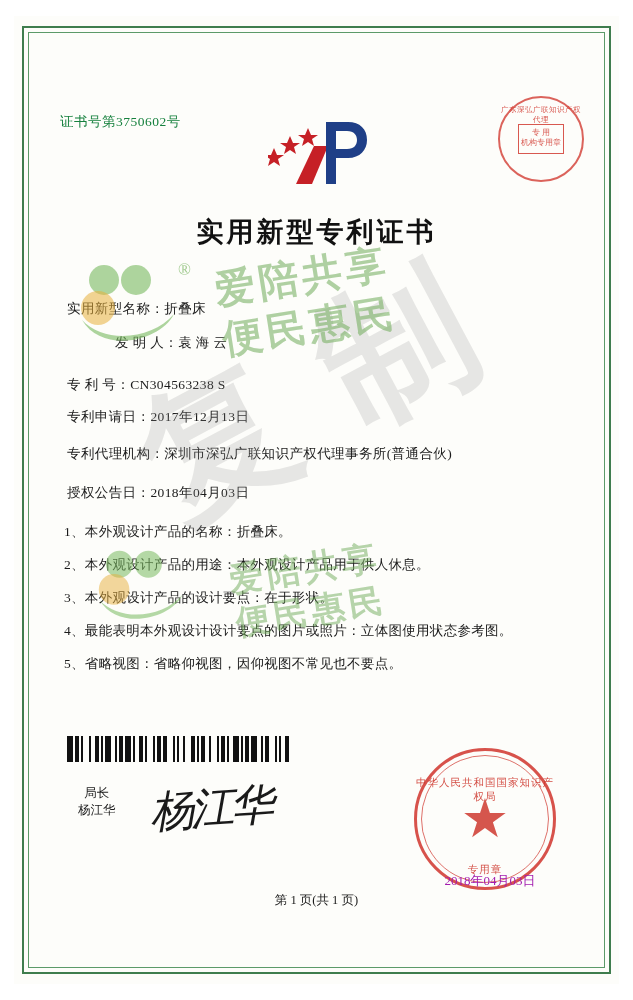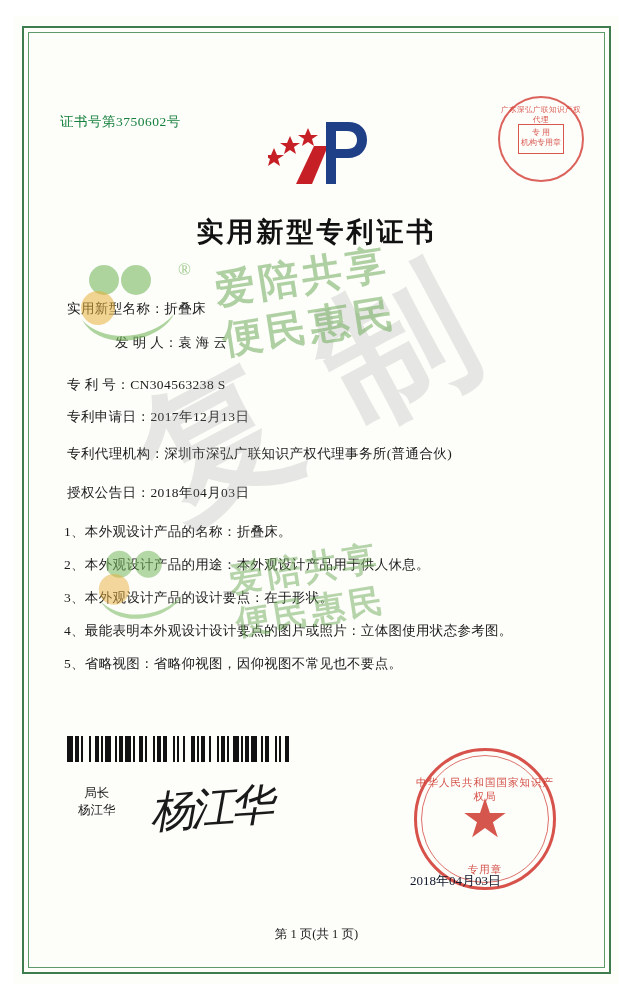--- a/index.html
+++ b/index.html
@@ -191,22 +191,23 @@
     font-size: 54px;
     line-height: 66px;
     text-align: center;
     opacity: .85;
   }
   .seal-date {
     position: absolute;
     left: 410px;
     top: 872px;
     width: 160px;
+    text-align: center;
     font-size: 13px;
-    color: #0f172a;
+    color: #a21caf;
   }
 
   
   .seal-small {
     position: absolute;
     left: 498px;
     top: 96px;
     width: 86px;
     height: 86px;
   }
@@ -237,21 +238,21 @@
     text-align: center;
     color: #d23c33;
     font-size: 7.5px;
     letter-spacing: .5px;
     opacity: .85;
   }
 
   .footer {
     position: absolute;
     left: 0;
-    top: 926px;
+    top: 892px;
     width: 633px;
     text-align: center;
     font-size: 12.5px;
     color: #1b1b1b;
   }
 
   
   .wm {
     position: absolute;
     pointer-events: none;

